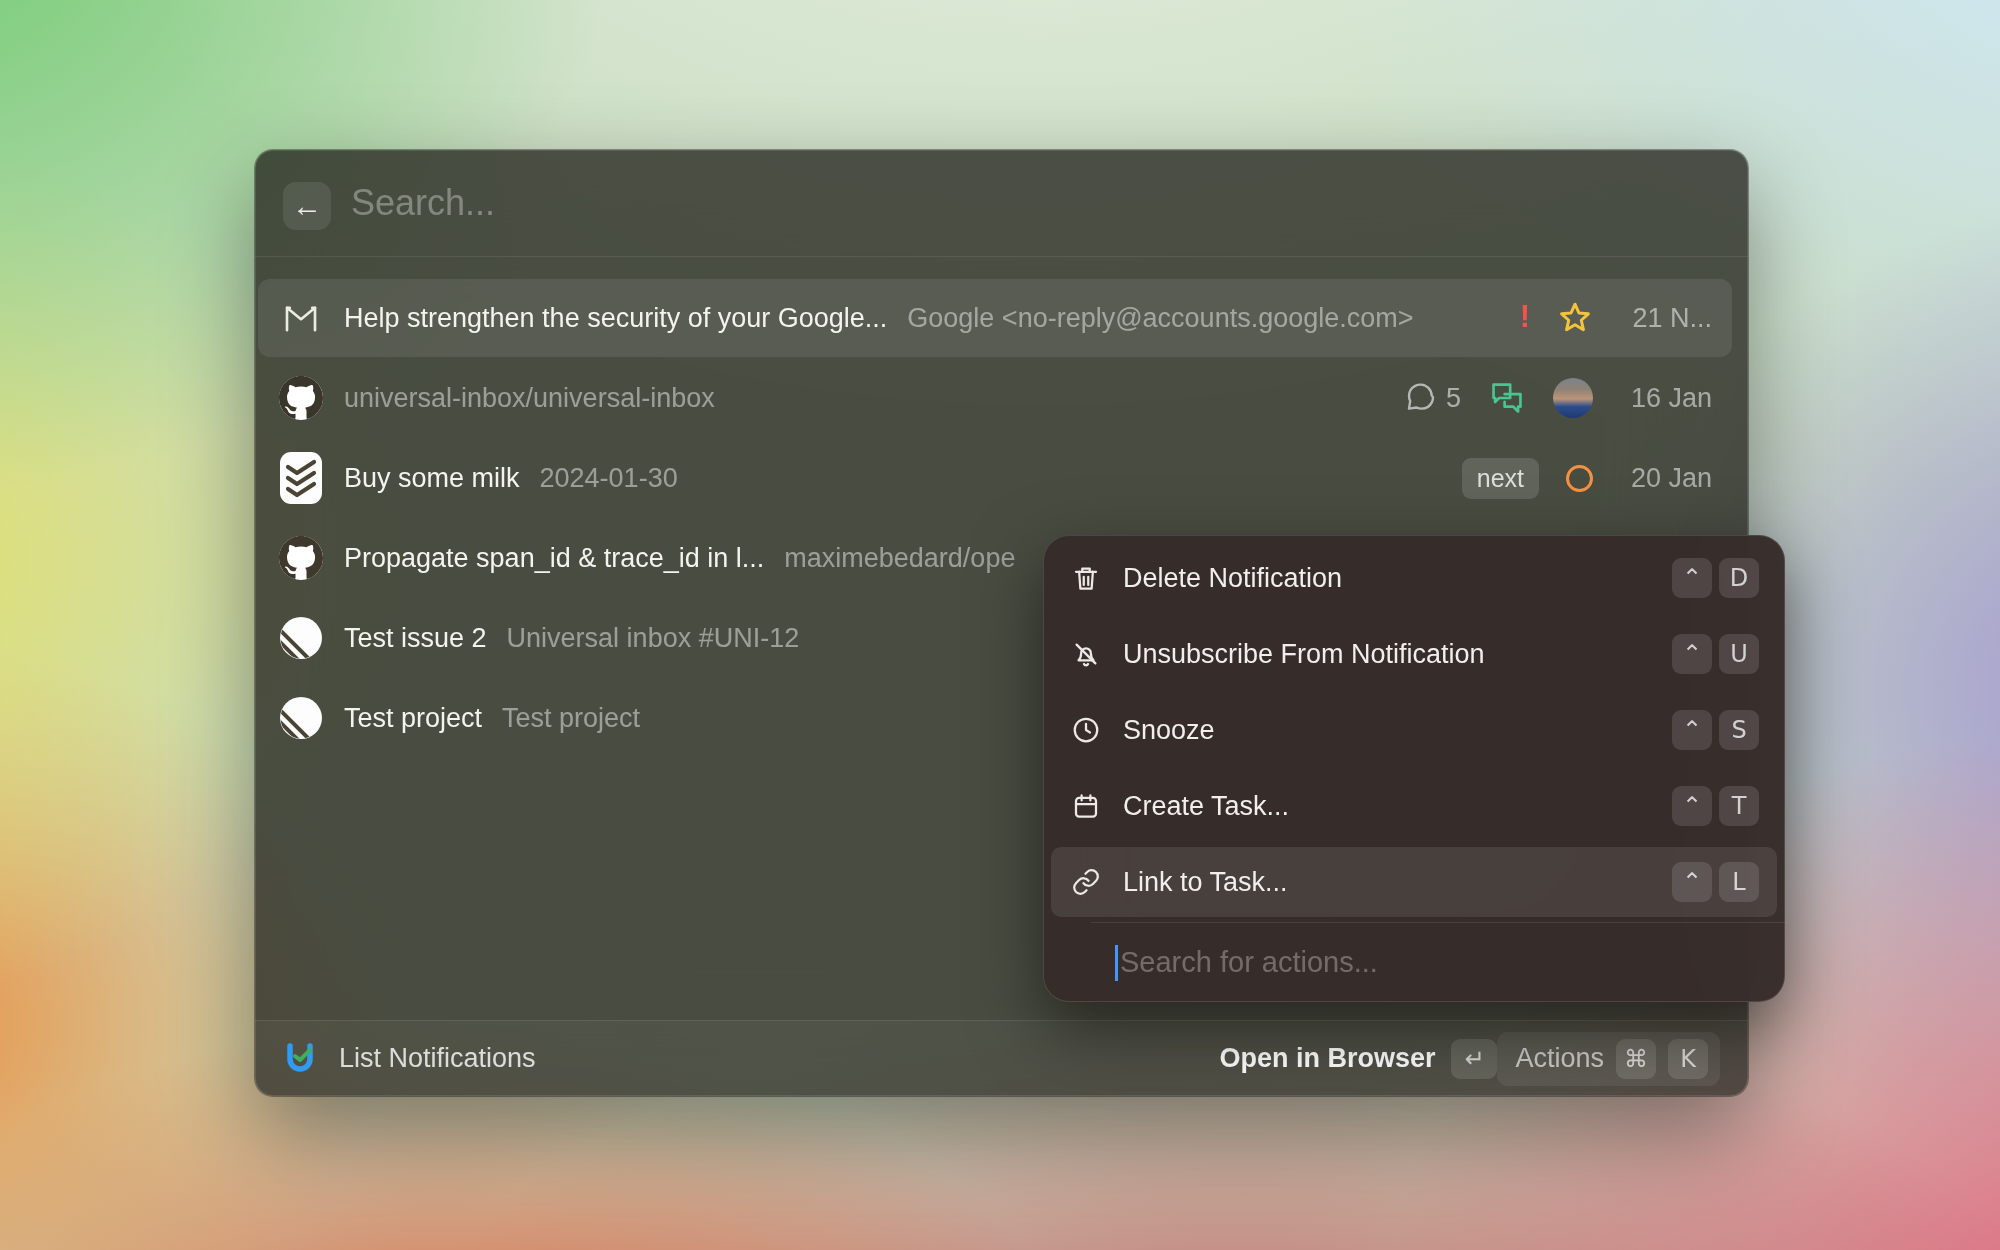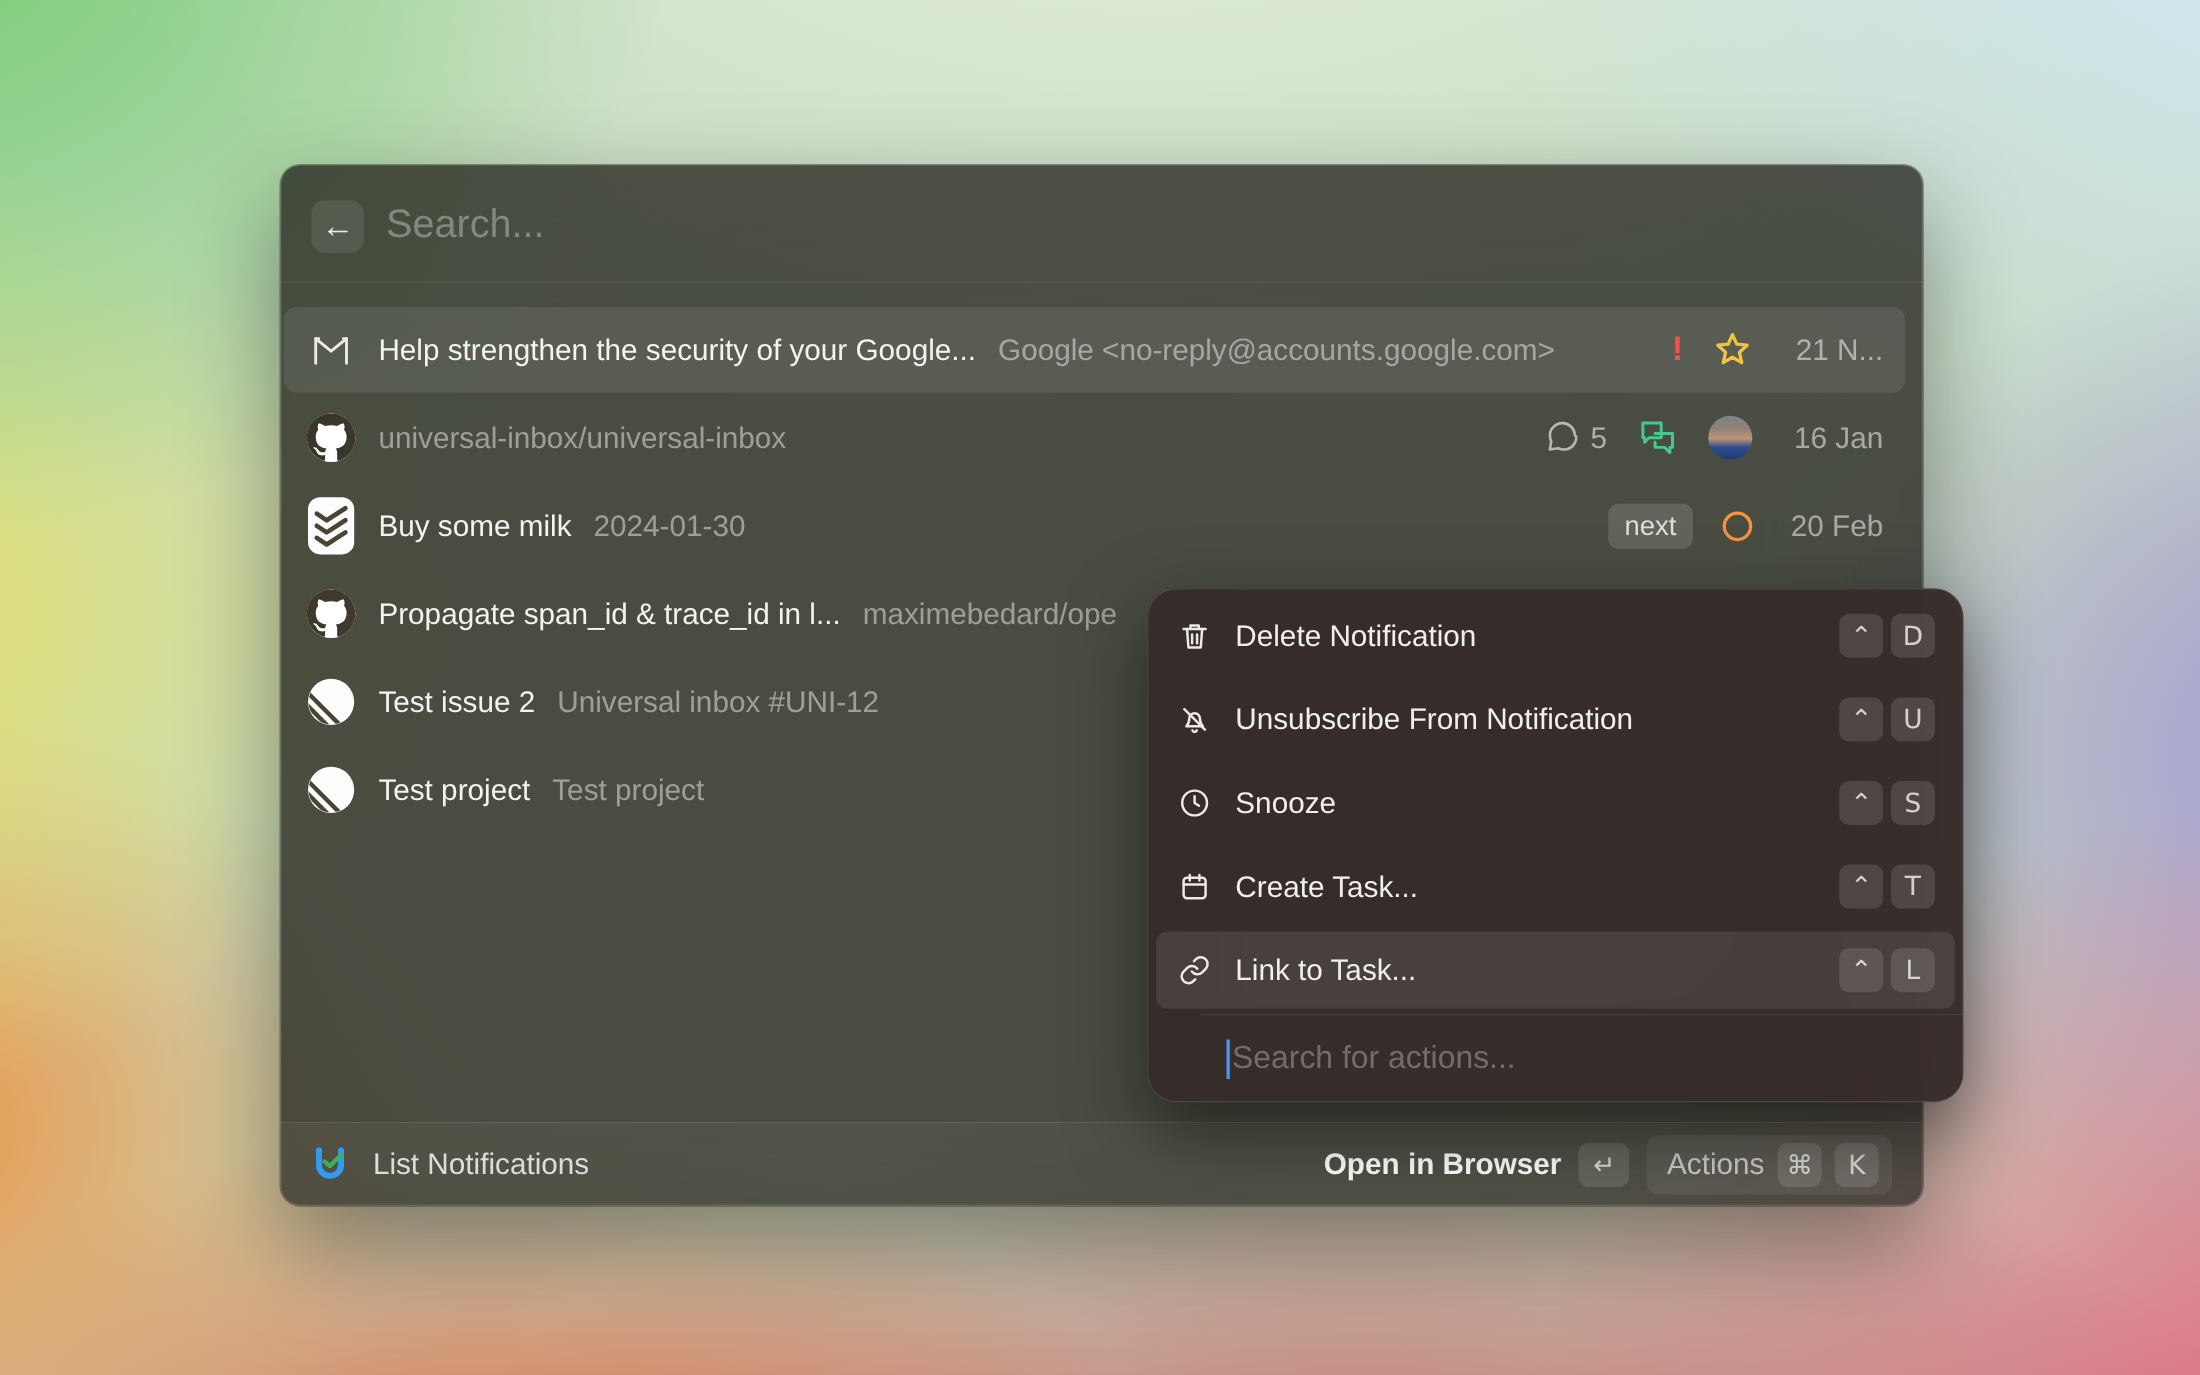--- a/index.html
+++ b/index.html
@@ -65,21 +65,21 @@
   .todoist-tile { width:42px; height:52px; border-radius:11px; background:#fdfdfd;
     display:flex; align-items:center; justify-content:center; }
 
   
   .footer { position:absolute; left:0; right:0; bottom:0; height:76px;
     border-top:1px solid rgba(255,255,255,0.09);
     background:rgba(255,255,255,0.035);
     border-radius:0 0 18px 18px;
     display:flex; align-items:center; padding:4px 28px; gap:22px; }
   .f-label { font-size:27px; color:rgba(255,255,255,0.80); }
-  .f-right { margin-left:auto; display:flex; align-items:center; gap:16px; }
+  .f-right { margin-left:auto; display:flex; align-items:center; }
   .open-btn { display:flex; align-items:center; gap:16px; background:transparent;
     border:none; color:#fff; font-size:27px; font-weight:700; font-family:inherit; cursor:pointer; }
   .key { min-width:40px; height:40px; padding:0 6px; border-radius:9px;
     background:rgba(255,255,255,0.12); color:rgba(255,255,255,0.75);
     display:flex; align-items:center; justify-content:center;
     font-size:24px; font-weight:400; font-family:"DejaVu Sans",sans-serif; }
   .key.enter { width:46px; }
   .actions-btn { display:flex; align-items:center; gap:12px;
     background:rgba(255,255,255,0.07); border:none; border-radius:11px;
     height:54px; padding:0 12px 0 18px; cursor:pointer;
@@ -181,21 +181,21 @@
               <polyline points="8,26 17,32 34,21"></polyline>
               <polyline points="8,37 17,43 34,32"></polyline>
             </svg>
           </span>
         </span>
         <span class="t">Buy some milk</span>
         <span class="s">2024-01-30</span>
         <span class="acc">
           <span class="badge">next</span>
           <span class="ring"></span>
-          <span class="date">20 Feb</span>
+          <span class="date">20 Jan</span>
         </span>
       </div>
 
       <div class="row">
         <span class="ric">
           <span class="gh-badge">
             <svg width="44" height="44" viewBox="0 0 16 16">
               <path fill="#3f382d" d="M8 0C3.58 0 0 3.58 0 8c0 3.54 2.29 6.53 5.47 7.59.4.07.55-.17.55-.38 0-.19-.01-.82-.01-1.49-2.01.37-2.53-.49-2.69-.94-.09-.23-.48-.94-.82-1.13-.28-.15-.68-.52-.01-.53.63-.01 1.08.58 1.23.82.72 1.21 1.87.87 2.33.66.07-.52.28-.87.51-1.07-1.78-.2-3.64-.89-3.64-3.95 0-.87.31-1.59.82-2.15-.08-.2-.36-1.02.08-2.12 0 0 .67-.21 2.2.82.64-.18 1.32-.27 2-.27s1.36.09 2 .27c1.53-1.04 2.2-.82 2.2-.82.44 1.1.16 1.92.08 2.12.51.56.82 1.27.82 2.15 0 3.07-1.87 3.75-3.65 3.95.29.25.54.73.54 1.48 0 1.07-.01 1.93-.01 2.2 0 .21.15.46.55.38A8.01 8.01 0 0 0 16 8c0-4.42-3.58-8-8-8z"></path>
             </svg>
           </span>

